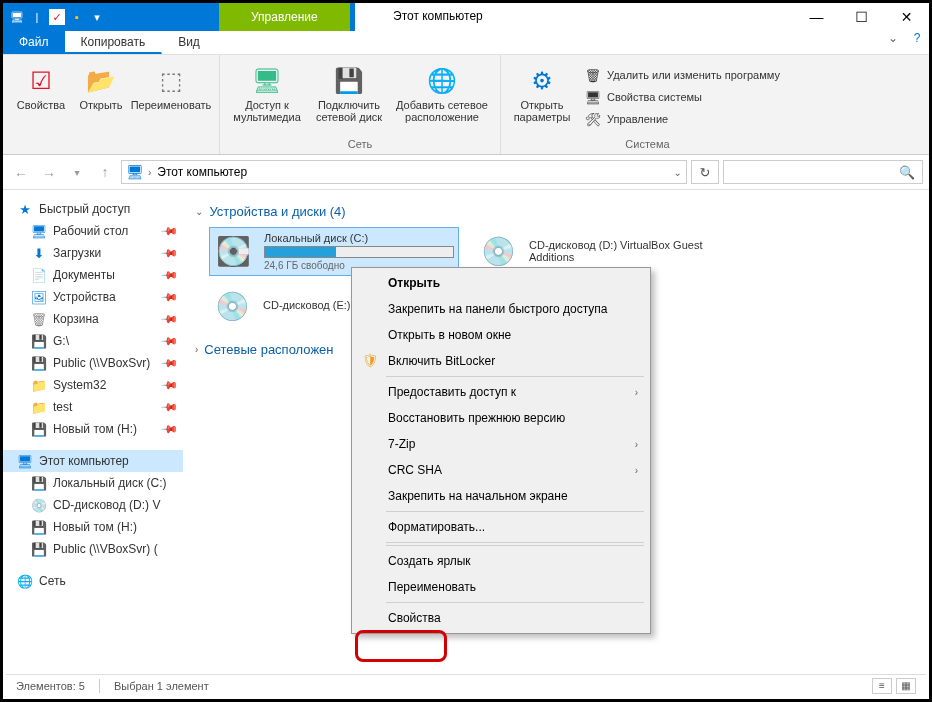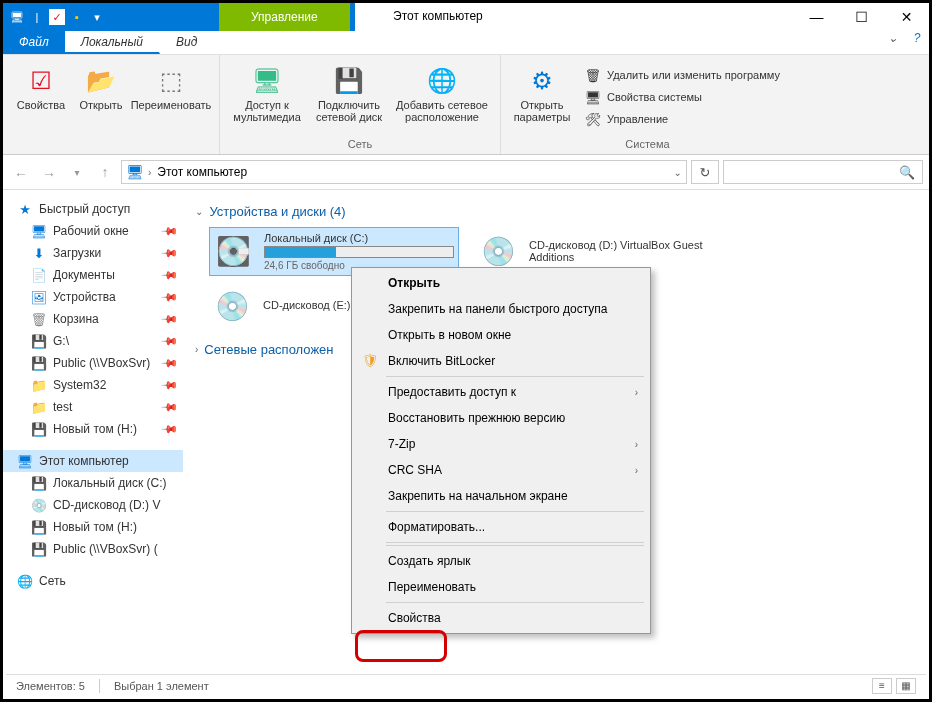--- a/index.html
+++ b/index.html
@@ -5,21 +5,21 @@
 * { box-sizing: border-box; margin: 0; padding: 0; font-family: "Segoe UI", Tahoma, sans-serif; }
 body { background: #fff; width: 932px; height: 702px; overflow: hidden; border: 3px solid #000; position: relative; }
 .titlebar { height: 28px; background: linear-gradient(to right, #0078d7 0%, #0078d7 38%, #fff 38%, #fff 100%); display: flex; align-items: center; color: #fff; font-size: 12px; position: relative; }
 .tb-icons-left { display: flex; gap: 4px; padding: 2px 6px; background: #0078d7; align-items: center; }
 .tb-icons-left span { width: 16px; height: 16px; display: inline-flex; align-items: center; justify-content: center; font-size: 11px; }
 .tb-tab-context { position: absolute; left: 216px; top: 0; height: 28px; background: #7fba00; color: #fff; padding: 0 32px; display: flex; align-items: center; font-size: 12px; }
 .tb-title { position: absolute; left: 390px; color: #000; font-size: 12px; top: 6px; }
 .tb-controls { position: absolute; right: 0; top: 0; display: flex; }
 .tb-controls div { width: 45px; height: 28px; display: flex; align-items: center; justify-content: center; color: #000; font-size: 14px; }
 .tb-controls div:last-child { background: transparent; }
-.menubar { height: 24px; background: #fff; display: flex; border-bottom: 1px solid #e0e0e0; font-size: 12px; font-style: italic; }
+.menubar { height: 24px; background: #fff; display: flex; border-bottom: 1px solid #e0e0e0; font-size: 12px; }
 .menubar .menu-file { background: #0078d7; color: #fff; padding: 4px 16px; }
 .menubar .menu-item { padding: 4px 16px; color: #333; border-right: 1px solid transparent; }
 .menubar .menu-item.active { border-bottom: 2px solid #0078d7; }
 .menubar .menu-item.disks { color: #333; }
 .menubar .right-icons { margin-left: auto; display: flex; }
 .menubar .right-icons span { width: 24px; text-align: center; color: #666; }
 .ribbon { height: 100px; background: #f3f3f3; border-bottom: 1px solid #ccc; display: flex; font-size: 11px; color: #333; }
 .ribbon-group { border-right: 1px solid #ddd; padding: 4px 8px; display: flex; flex-direction: column; }
 .ribbon-group .label { text-align: center; color: #666; margin-top: auto; padding-top: 2px; }
 .ribbon-buttons { display: flex; gap: 4px; flex: 1; align-items: flex-start; padding-top: 4px; }
@@ -82,21 +82,21 @@
   <div class="tb-title">Этот компьютер</div>
   <div class="tb-controls">
     <div>—</div>
     <div>☐</div>
     <div>✕</div>
   </div>
 </div>
 
 <div class="menubar">
   <div class="menu-file">Файл</div>
-  <div class="menu-item active">Локальный</div>
+  <div class="menu-item active">Копировать</div>
   <div class="menu-item">Вид</div>
   <div class="right-icons">
     <span>⌄</span>
     <span style="color:#0078d7">?</span>
   </div>
 </div>
 
 <div class="ribbon">
   <div class="ribbon-group">
     <div class="ribbon-buttons">
@@ -174,21 +174,21 @@
 </div>
 
 <div class="content-area">
   <div class="sidebar">
     <div class="sidebar-item">
         <span class="ico" style="color:#0078d7">★</span>
         <span>Быстрый доступ</span>
       </div>
     <div class="sidebar-item indent">
         <span class="ico" style="color:#0078d7">🖥</span>
-        <span>Рабочий окне</span>
+        <span>Рабочий стол</span>
         <span class="pin">📌</span>
       </div>
     <div class="sidebar-item indent">
         <span class="ico" style="color:#0078d7">⬇</span>
         <span>Загрузки</span>
         <span class="pin">📌</span>
       </div>
     <div class="sidebar-item indent">
         <span class="ico" style="color:#0078d7">📄</span>
         <span>Документы</span>

